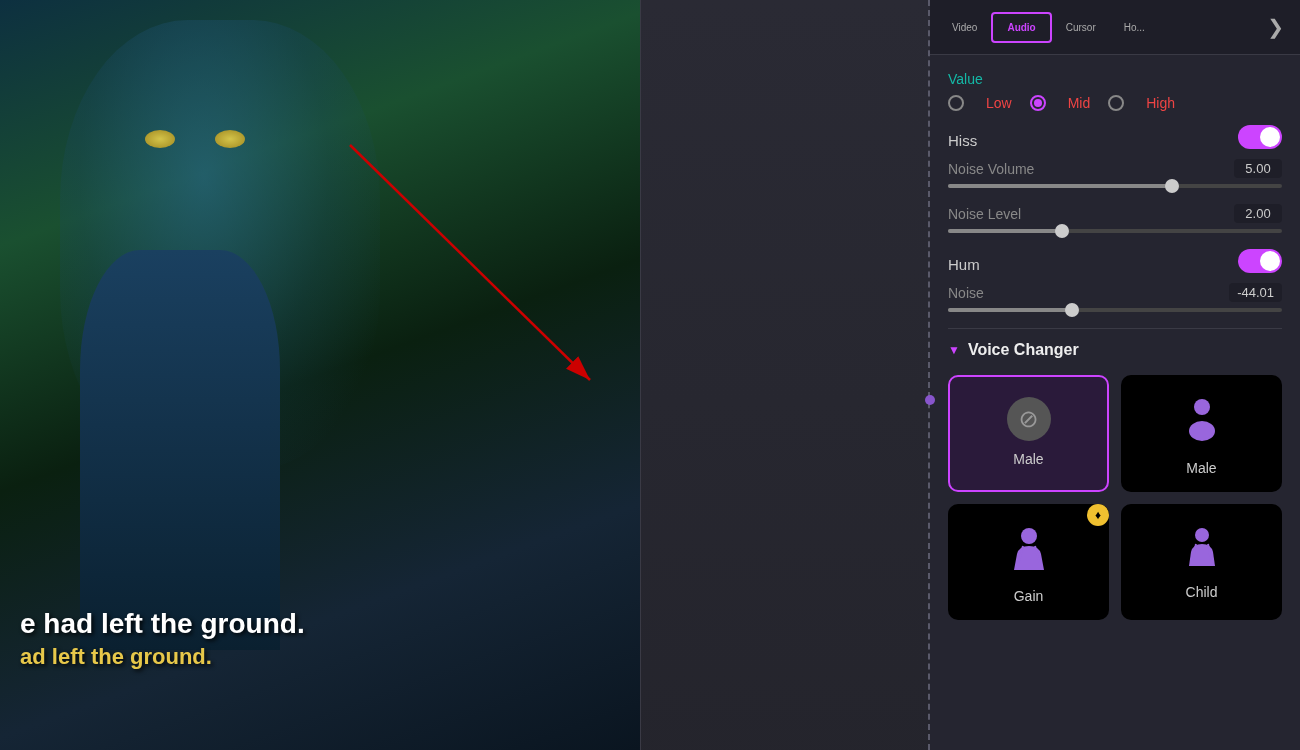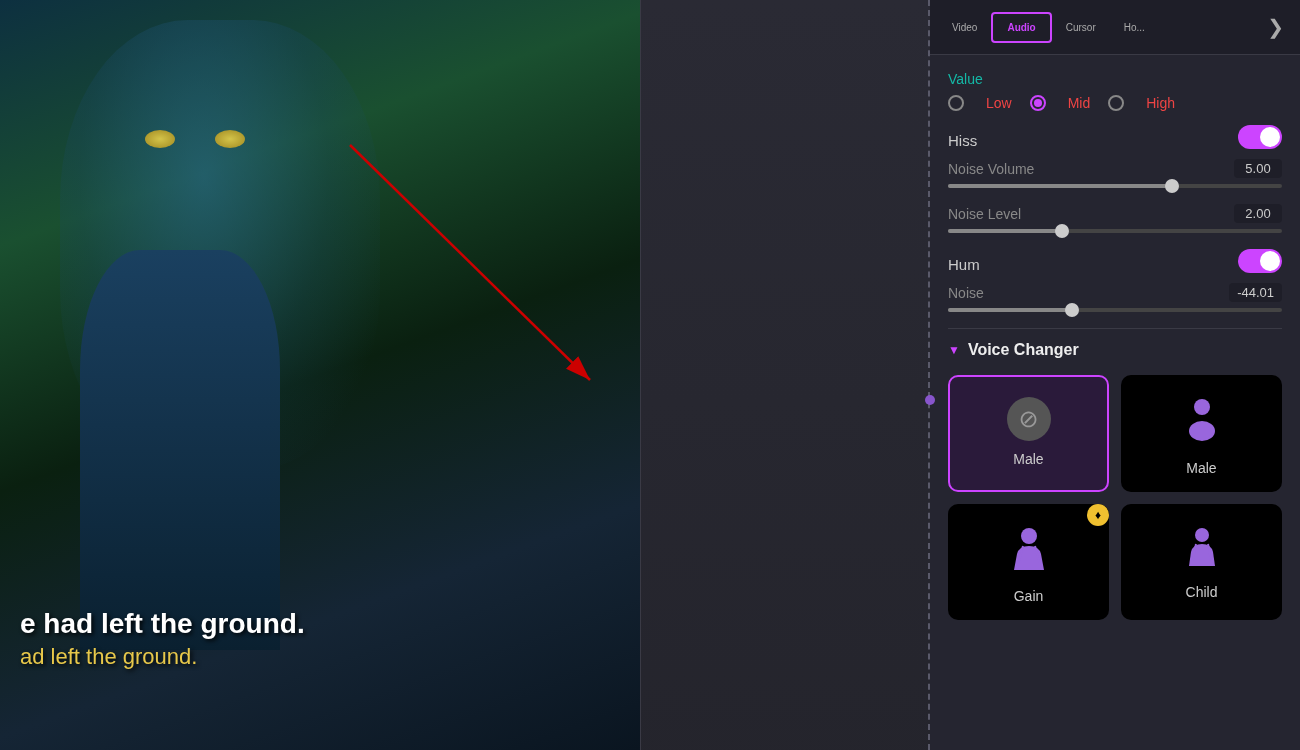--- a/index.html
+++ b/index.html
@@ -51,21 +51,21 @@
     .subtitle-line1 {
       color: white;
       font-size: 28px;
       font-weight: 600;
       text-shadow: 2px 2px 4px rgba(0,0,0,0.9);
       margin-bottom: 4px;
     }
     .subtitle-line2 {
       color: #e8c84a;
       font-size: 22px;
-      font-weight: 400;
+      font-weight: 700;
       text-shadow: 2px 2px 4px rgba(0,0,0,0.9);
     }
 
     
     .middle-panel {
       width: 290px;
       height: 750px;
       background: #2a2a32;
       position: relative;
       border-left: 1px solid #3a3a45;

